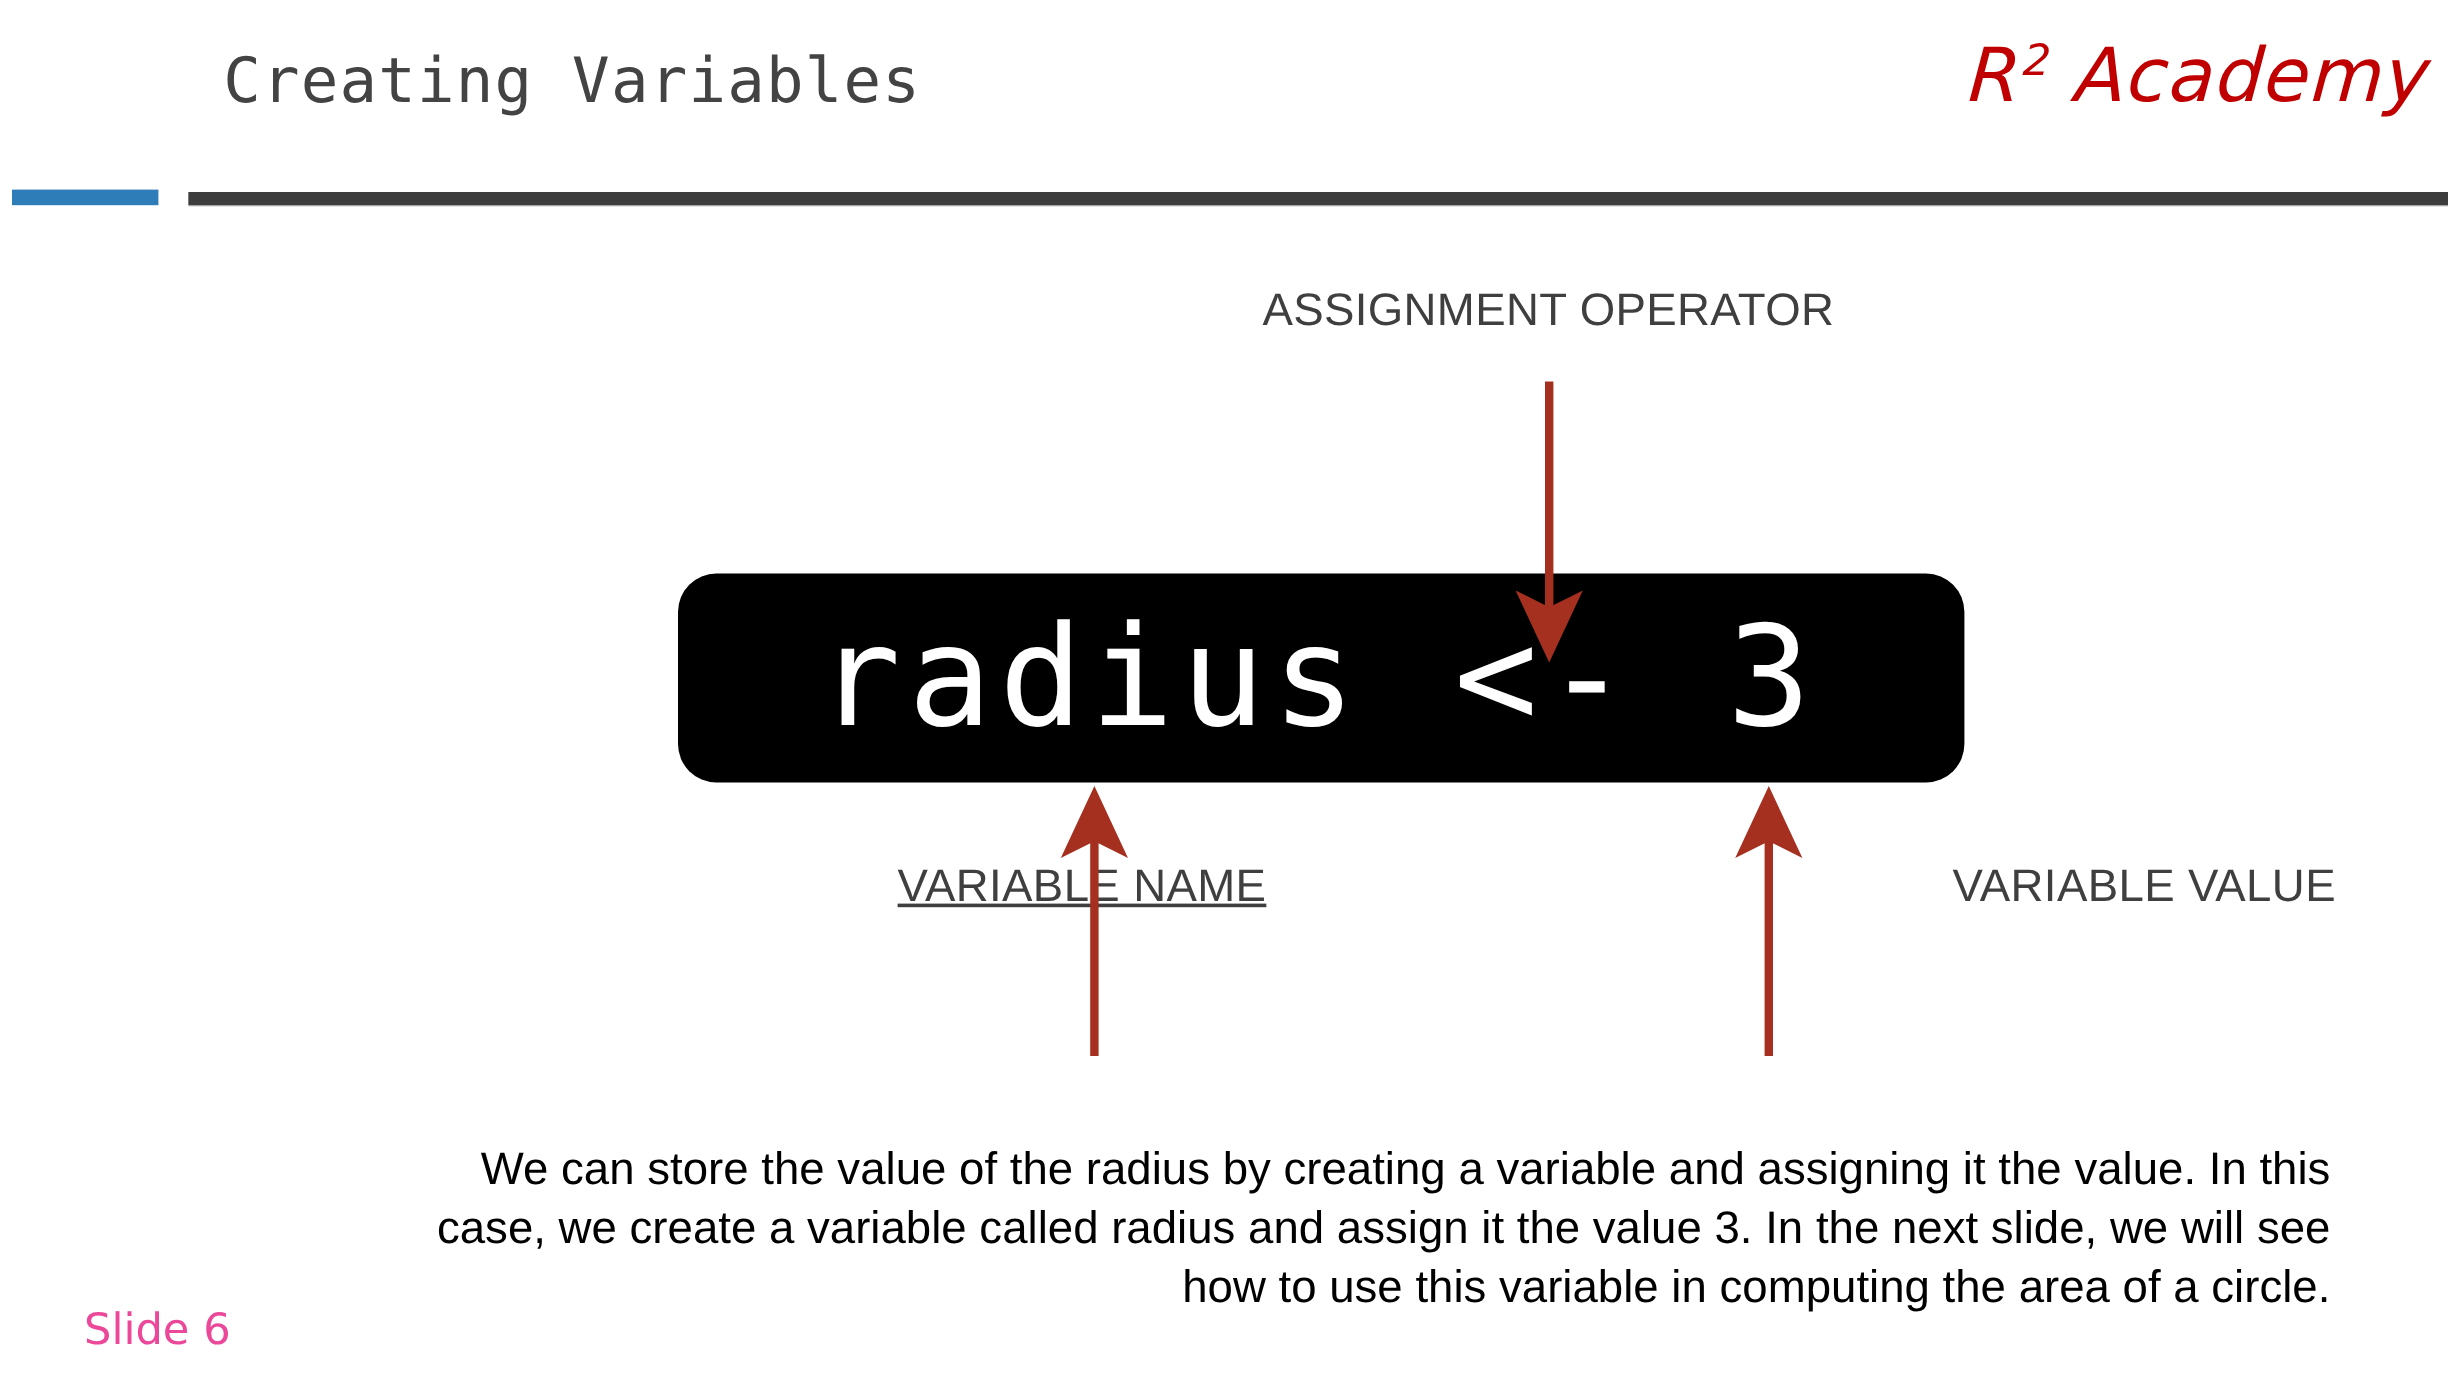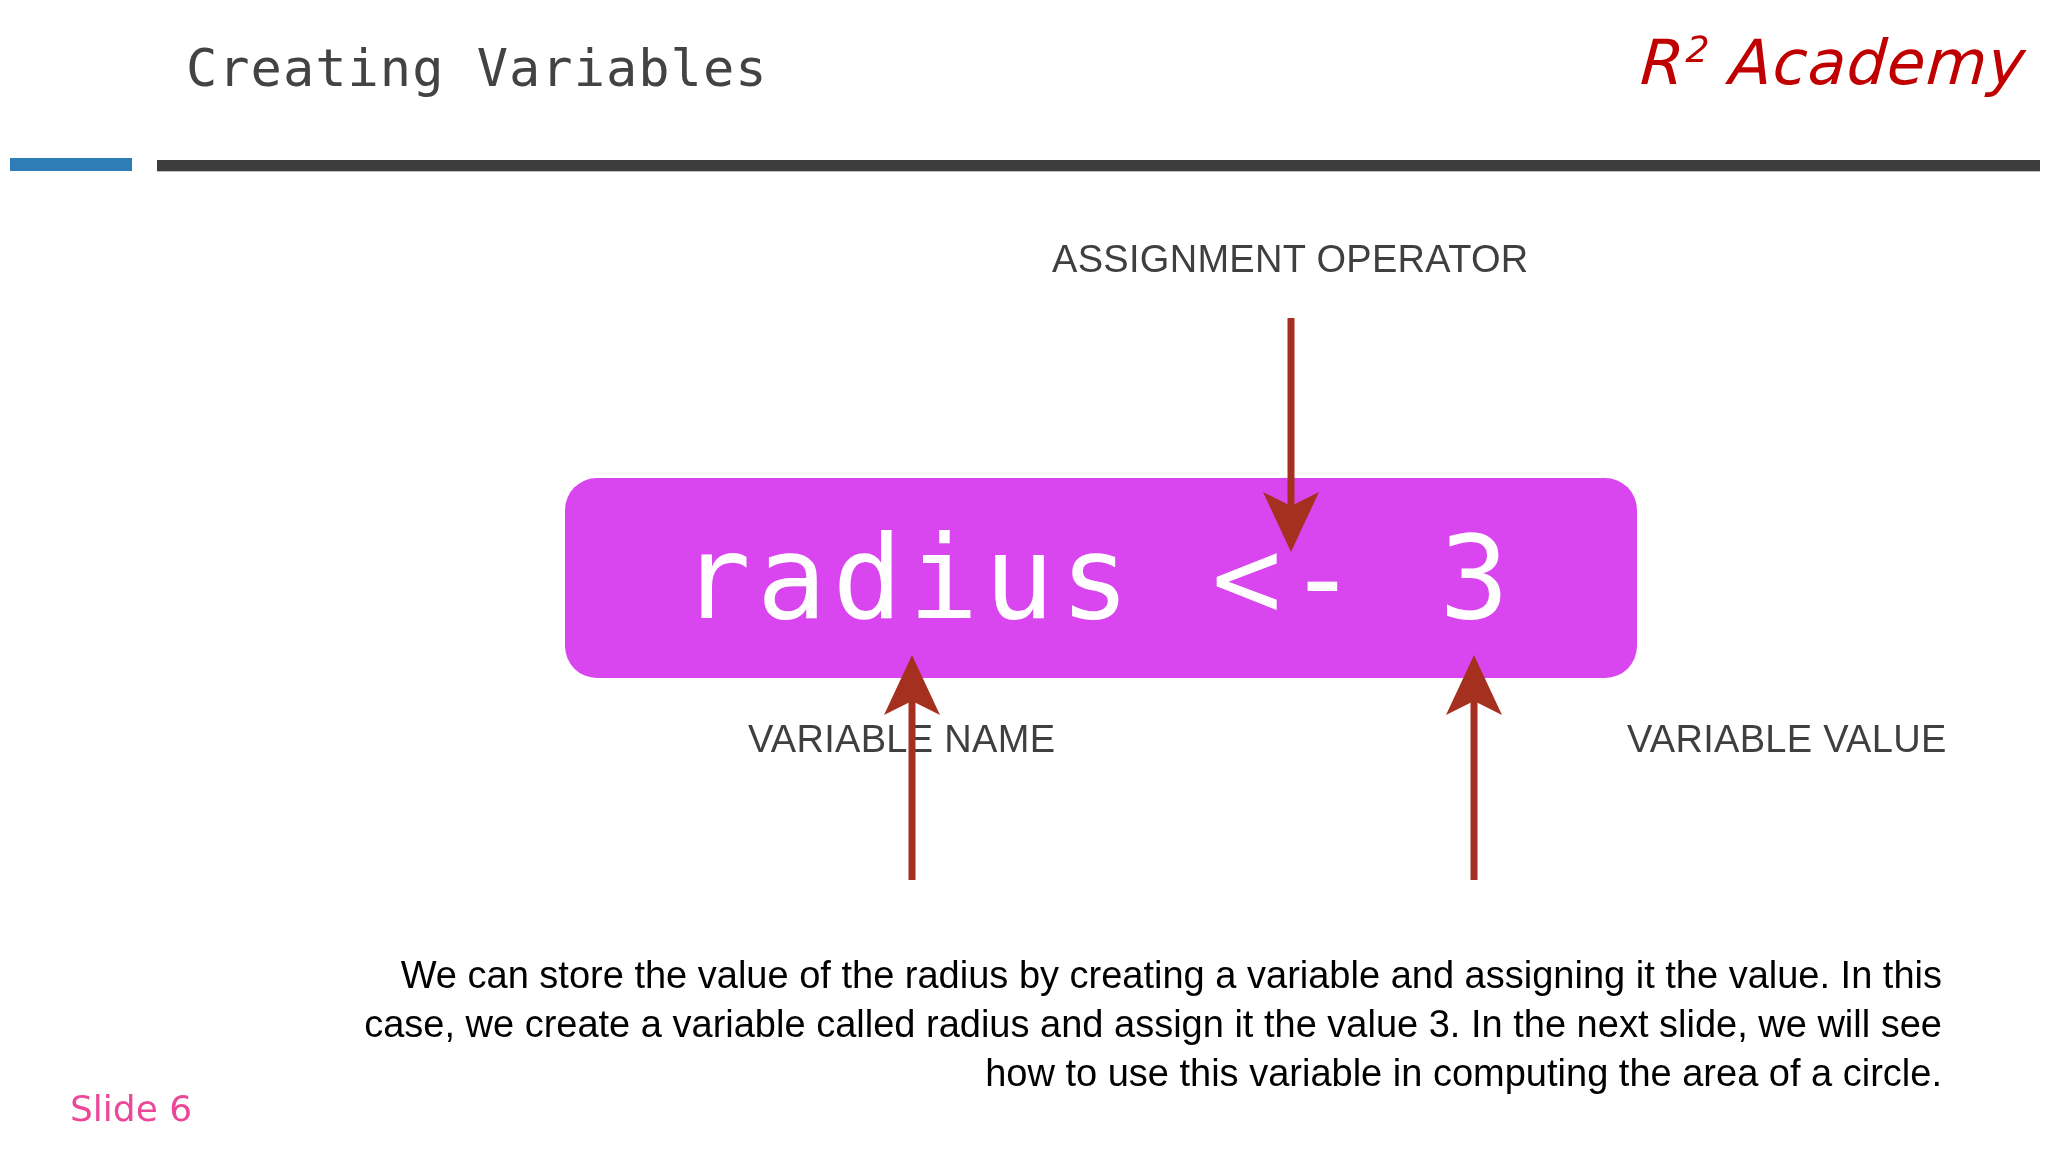--- a/index.html
+++ b/index.html
@@ -78,22 +78,22 @@
     background: #3D3D3D;
     box-shadow: 0 1px 0 rgba(0,0,0,.25);
   }
 
   
   .code-box {
     position: absolute;
     left: 565px;
     top: 478px;
     width: 1072px;
-    height: 200px;
-    background: #d946ef;
+    height: 174px;
+    background: #000000;
     border-radius: 32px;
     display: flex;
     align-items: center;
     justify-content: center;
   }
   .code-text {
     font-family: "DejaVu Sans Mono", "Liberation Mono", monospace;
     font-size: 116px;
     font-weight: 400;
     color: #FFFFFF;
@@ -108,21 +108,21 @@
     position: absolute;
     font-family: "Liberation Sans", sans-serif;
     font-size: 38px;
     font-weight: 400;
     color: #3F3F3F;
     white-space: nowrap;
     line-height: 1;
     letter-spacing: .3px;
   }
   .label-assignment { left: 1004px; top: 240px; margin-left: 48px; }
-  .label-varname    { left: 748px;  top: 720px; }
+  .label-varname    { left: 748px;  top: 720px; text-decoration: underline; }
   .label-varvalue   { left: 1617px; top: 720px; margin-left: 10px; }
 
   
   #arrow-layer {
     position: absolute;
     left: 0; top: 0;
     width: 2048px;
     height: 1152px;
     pointer-events: none;
   }

